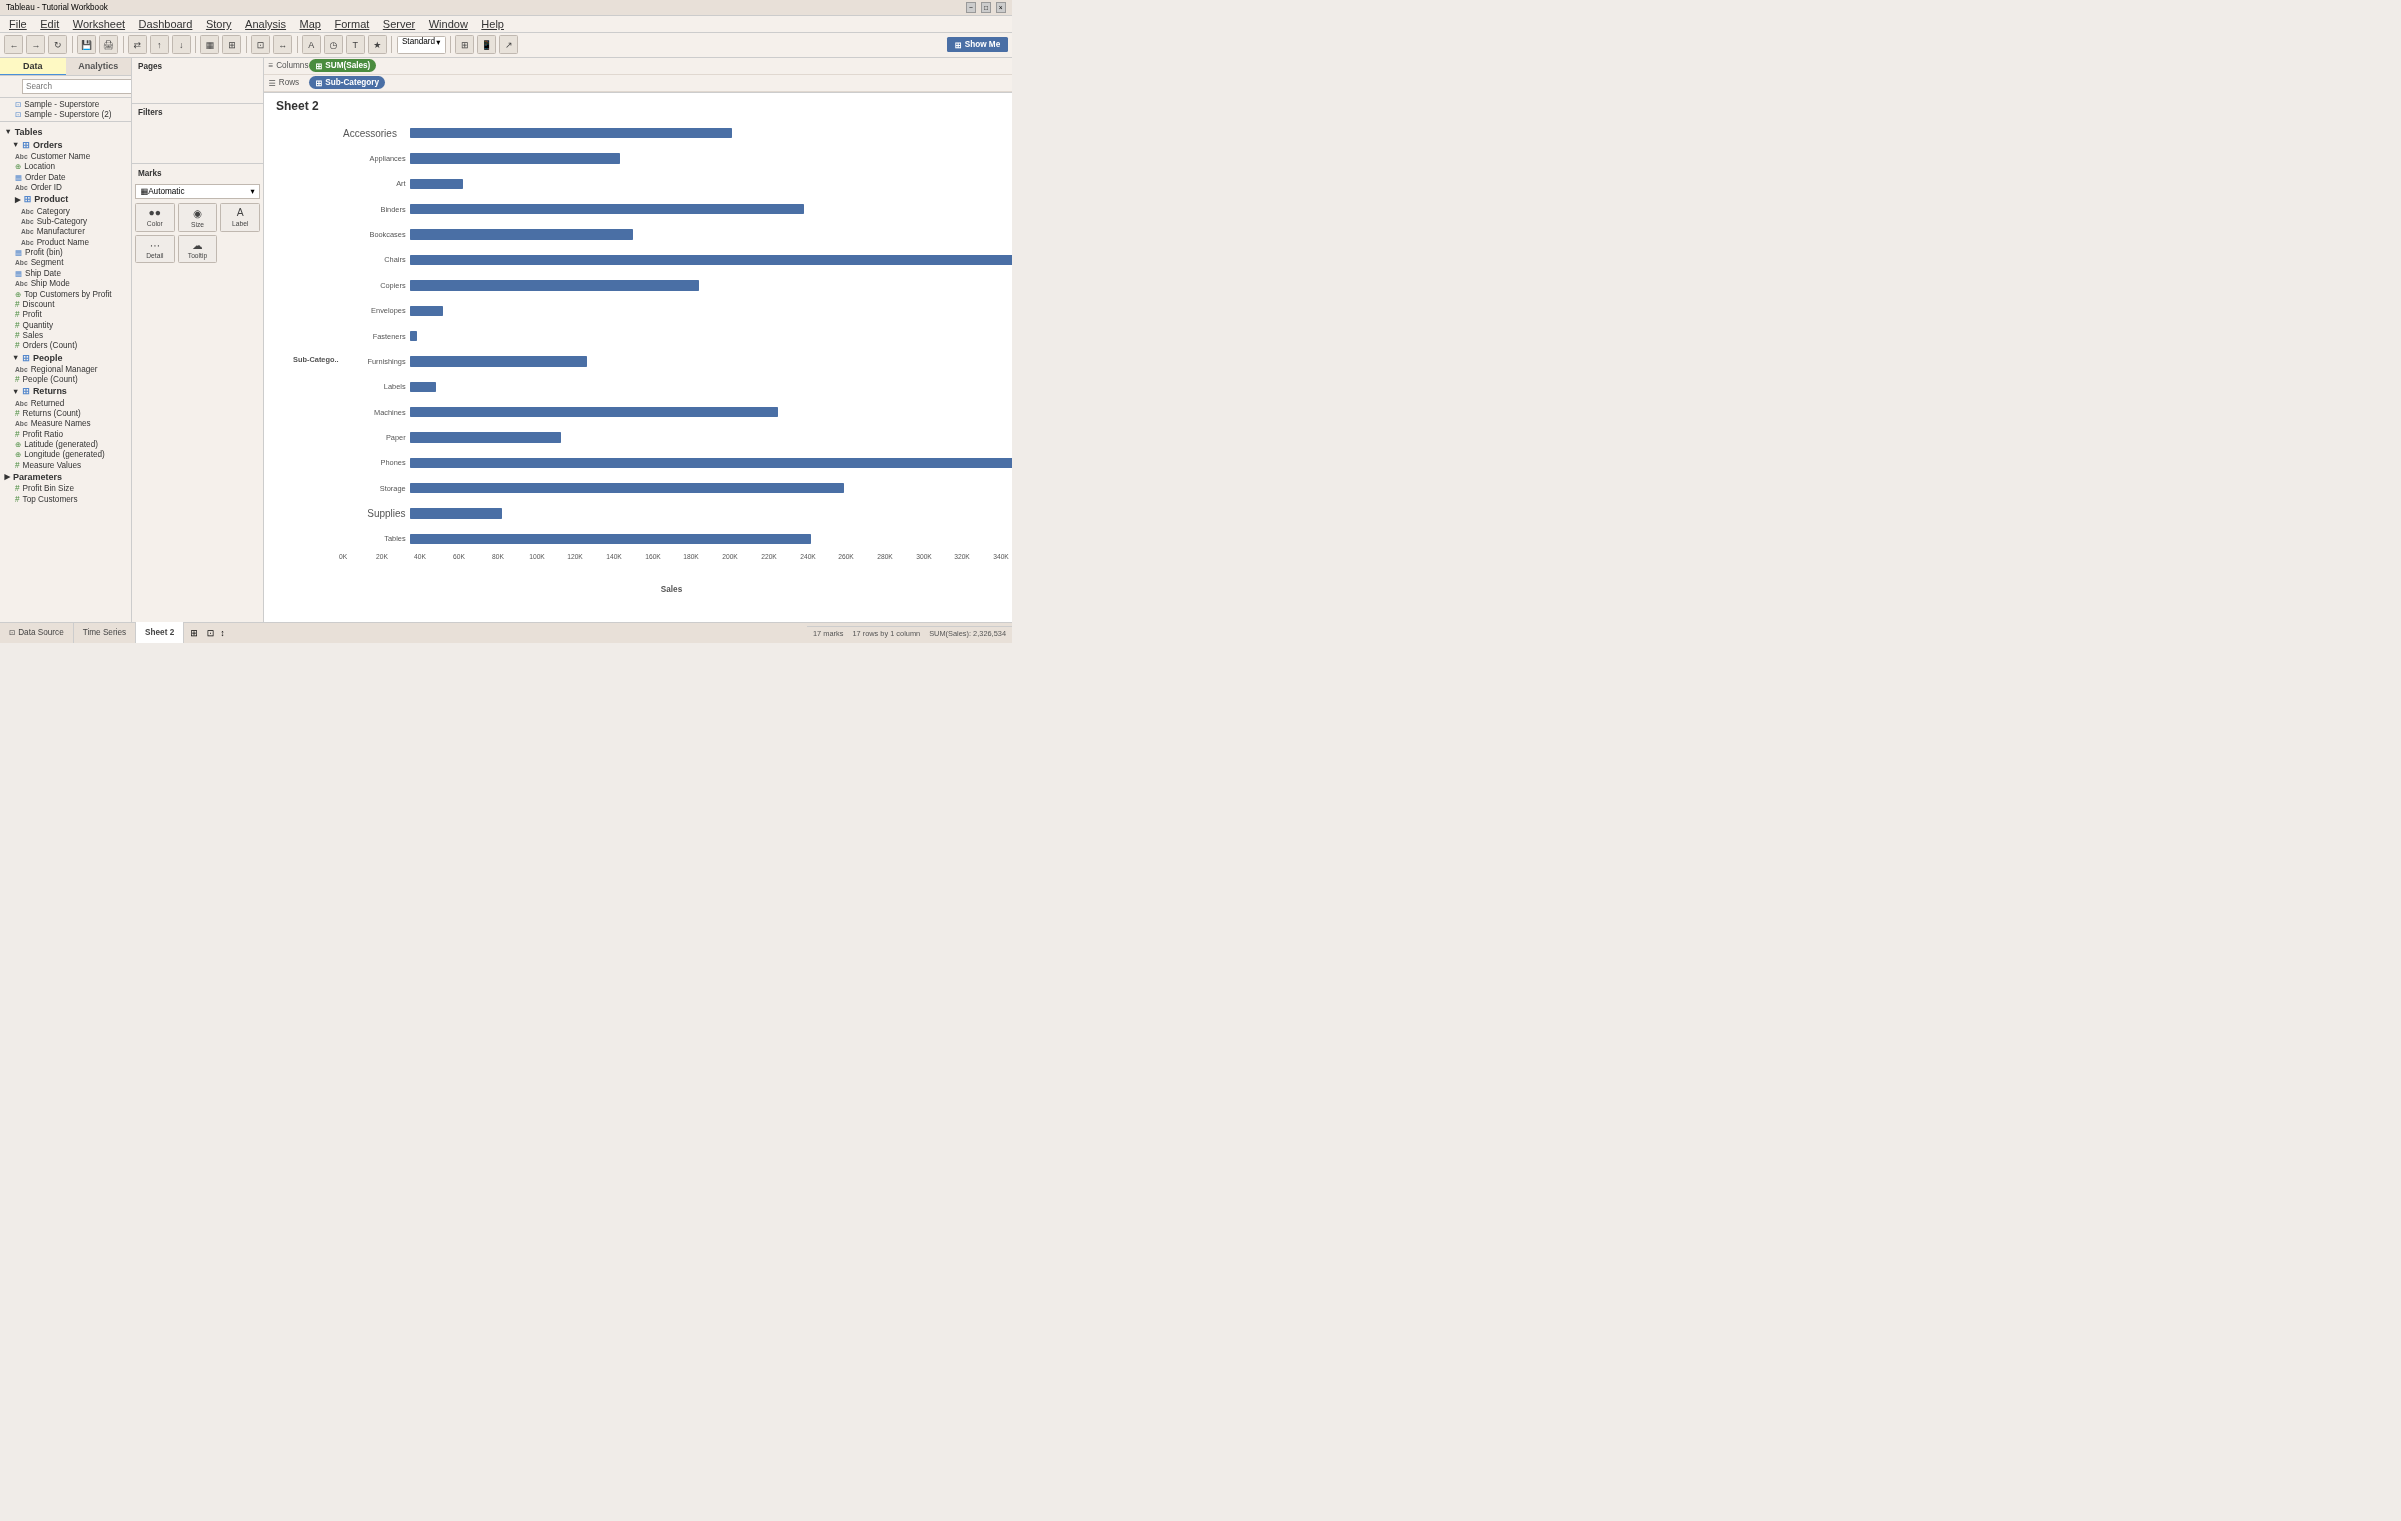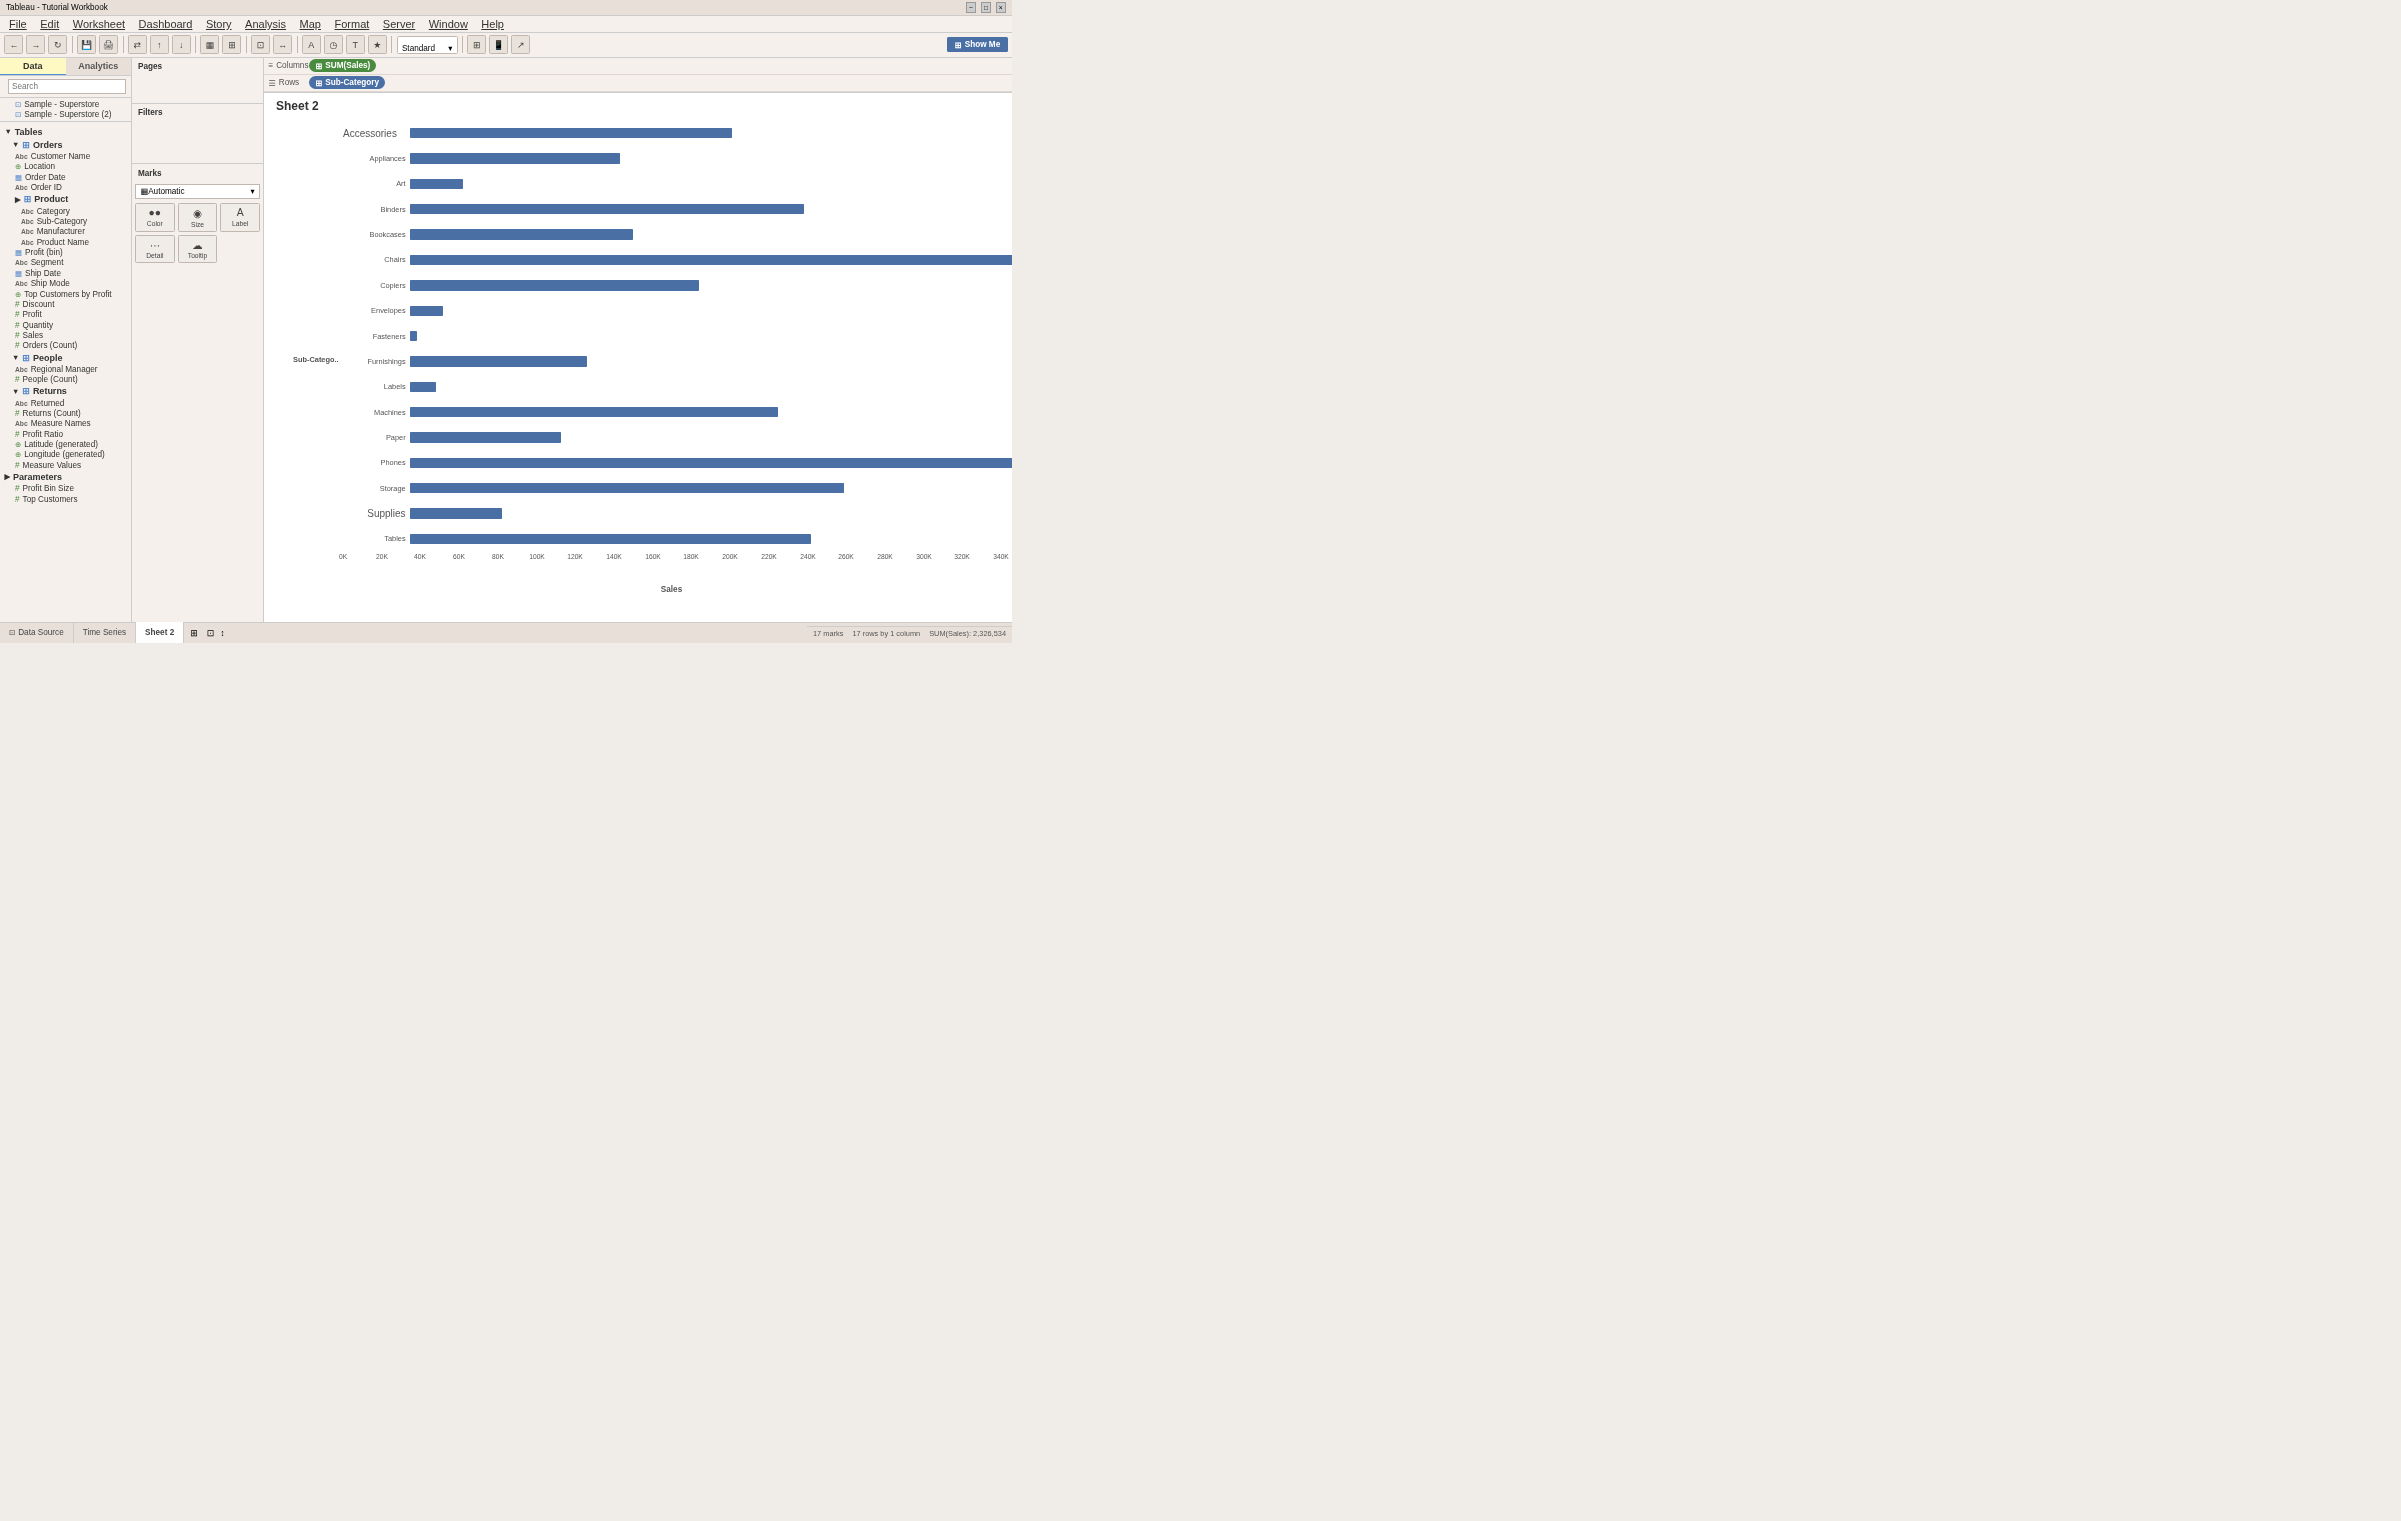--- a/index.html
+++ b/index.html
@@ -53,21 +53,21 @@
     }
     .toolbar-sep { width: 0.7px; height: 16.3px; background: #c0b8b0; margin: 0 1.5px; }
     .toolbar-dropdown {
       height: 18px;
       background: white;
       border: 0.7px solid #c0b8b0;
       border-radius: 1.5px;
       padding: 0 4.4px;
       font-size: 8.2px;
       cursor: pointer;
-      display: flex; align-items: flex-end; gap: 13px;
+      display: flex; align-items: flex-start; gap: 1px;
     }
 
     
     #main-layout {
       display: flex;
       height: calc(643px - 16.3px - 16.3px - 25px - 21px);
     }
 
     
     #left-panel {
@@ -96,21 +96,21 @@
     }
     .panel-tab.active {
       color: #333;
       border-bottom: 1.5px solid #4a90d9;
       background: #fef9c3;
     }
 
     #search-box {
       display: flex;
       align-items: center;
-      padding: 3px 8px;
+      padding: 3px 22px;
       gap: 11px;
       border-bottom: 0.7px solid #ccc;
     }
     #search-input {
       flex: 1;
       height: 15px;
       border: 0.7px solid #c0b8b0;
       background: white;
       font-size: 8.2px;
       padding: 0 3px;

